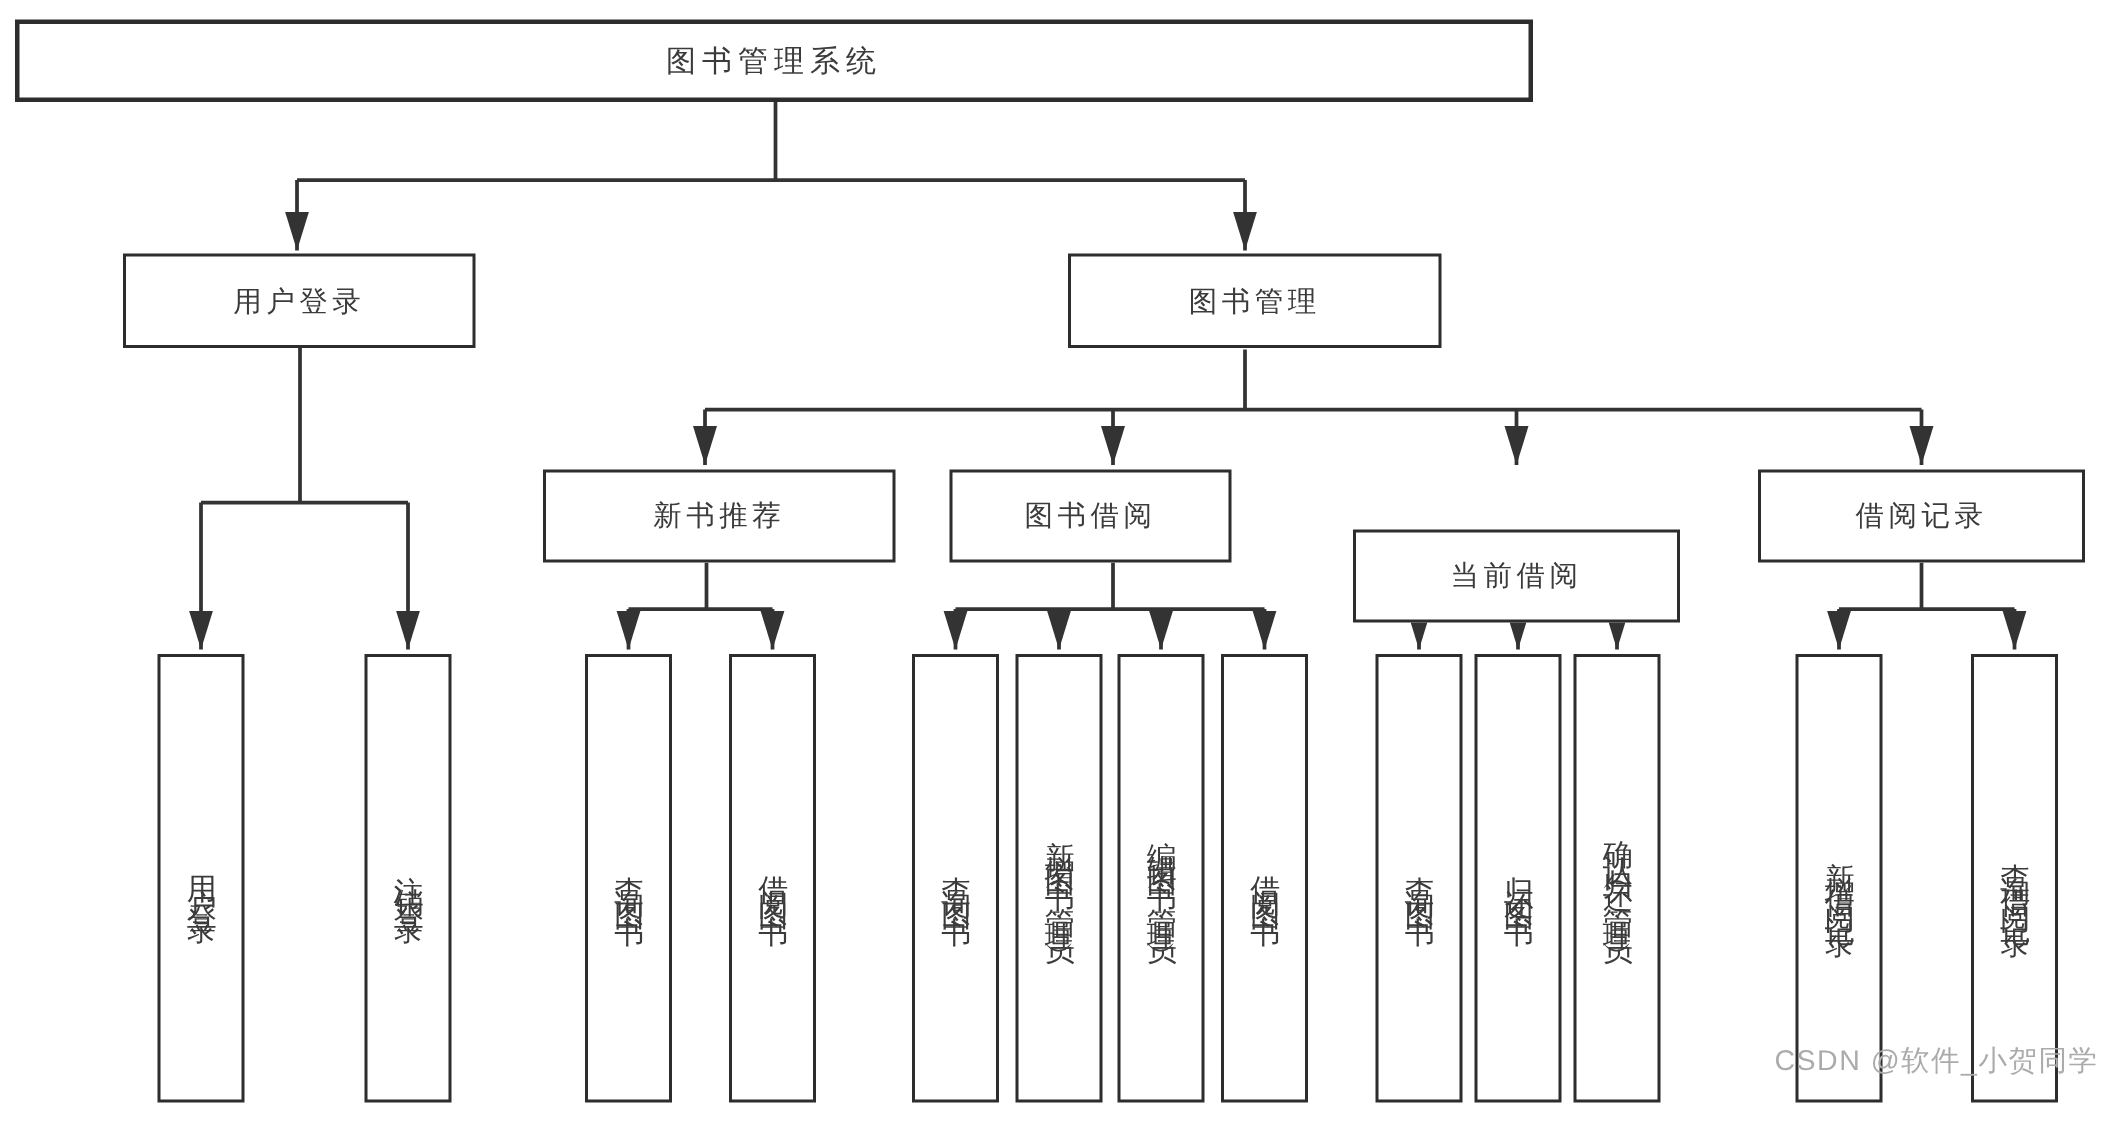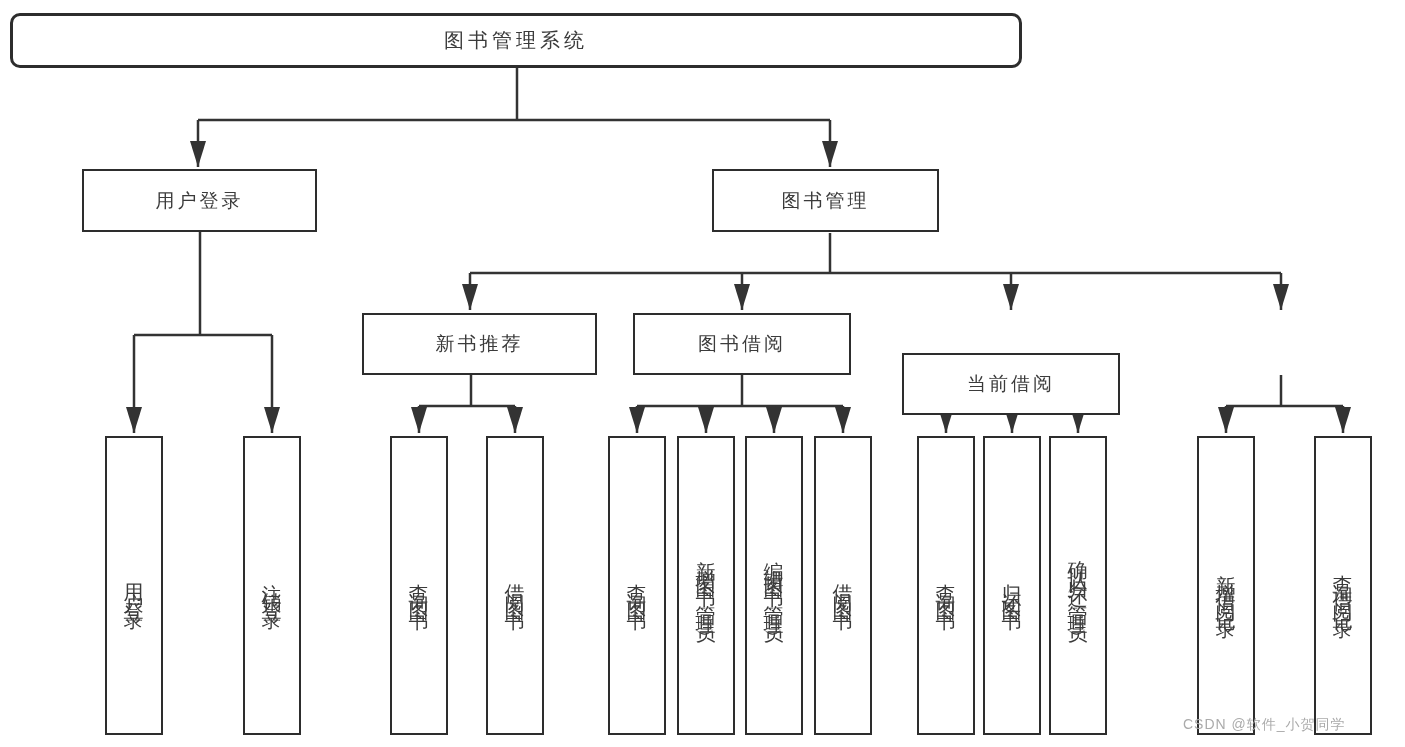--- a/index.html
+++ b/index.html
@@ -53,22 +53,22 @@
     text-orientation: mixed;
     font-size: 20px;
     letter-spacing: 9px;
     line-height: 1;
     color: var(--text);
     white-space: nowrap;
   }
   .watermark {
     position: absolute;
     left: 1183px;
-    top: 716px;
-    font-size: 14px;
+    top: 694px;
+    font-size: 19px;
     color: var(--watermark);
     white-space: nowrap;
     letter-spacing: 1px;
   }
 </style>
 </head>
 <body>
 
 <div class="canvas">
 
@@ -113,39 +113,42 @@
     <path class="ln" d="M946 406 V433" marker-end="url(#arrowhead)"></path>
     <path class="ln" d="M1012 406 V433" marker-end="url(#arrowhead)"></path>
     <path class="ln" d="M1078 406 V433" marker-end="url(#arrowhead)"></path>
 
     <path class="ln" d="M1281 375 V407"></path>
     <path class="ln" d="M1226 406 H1343"></path>
     <path class="ln" d="M1226 406 V433" marker-end="url(#arrowhead)"></path>
     <path class="ln" d="M1343 406 V433" marker-end="url(#arrowhead)"></path>
   </svg>
 
-  <div class="node root" style="left:10px; top:13px; width:1012px; height:55px;border-radius:10px;">
+  <div class="node root" style="left:10px; top:13px; width:1012px; height:55px;">
     <span class="h-label">图书管理系统</span>
   </div>
 
   <div class="node" style="left:82px; top:169px; width:235px; height:63px;">
     <span class="h-label">用户登录</span>
   </div>
-  <div class="node" style="left:712px; top:169px; width:227px; height:63px;">
+  <div class="node" style="left:712px; top:169px; width:249px; height:63px;">
     <span class="h-label">图书管理</span>
   </div>
 
   <div class="node" style="left:362px; top:313px; width:235px; height:62px;">
     <span class="h-label">新书推荐</span>
   </div>
-  <div class="node" style="left:633px; top:313px; width:218px; height:62px;">
+  <div class="node" style="left:633px; top:313px; width:188px; height:62px;">
     <span class="h-label">图书借阅</span>
   </div>
   <div class="node" style="left:902px; top:313px; width:218px; height:62px;margin-top:40px;">
     <span class="h-label">当前借阅</span>
+  </div>
+  <div class="node" style="left:1172px; top:313px; width:218px; height:62px;">
+    <span class="h-label">借阅记录</span>
   </div>
 
   <div class="node" style="left:105px; top:436px; width:58px; height:299px;">
     <span class="v-label">用户登录</span>
   </div>
   <div class="node" style="left:243px; top:436px; width:58px; height:299px;">
     <span class="v-label">注销登录</span>
   </div>
   <div class="node" style="left:390px; top:436px; width:58px; height:299px;">
     <span class="v-label">查询图书</span>

